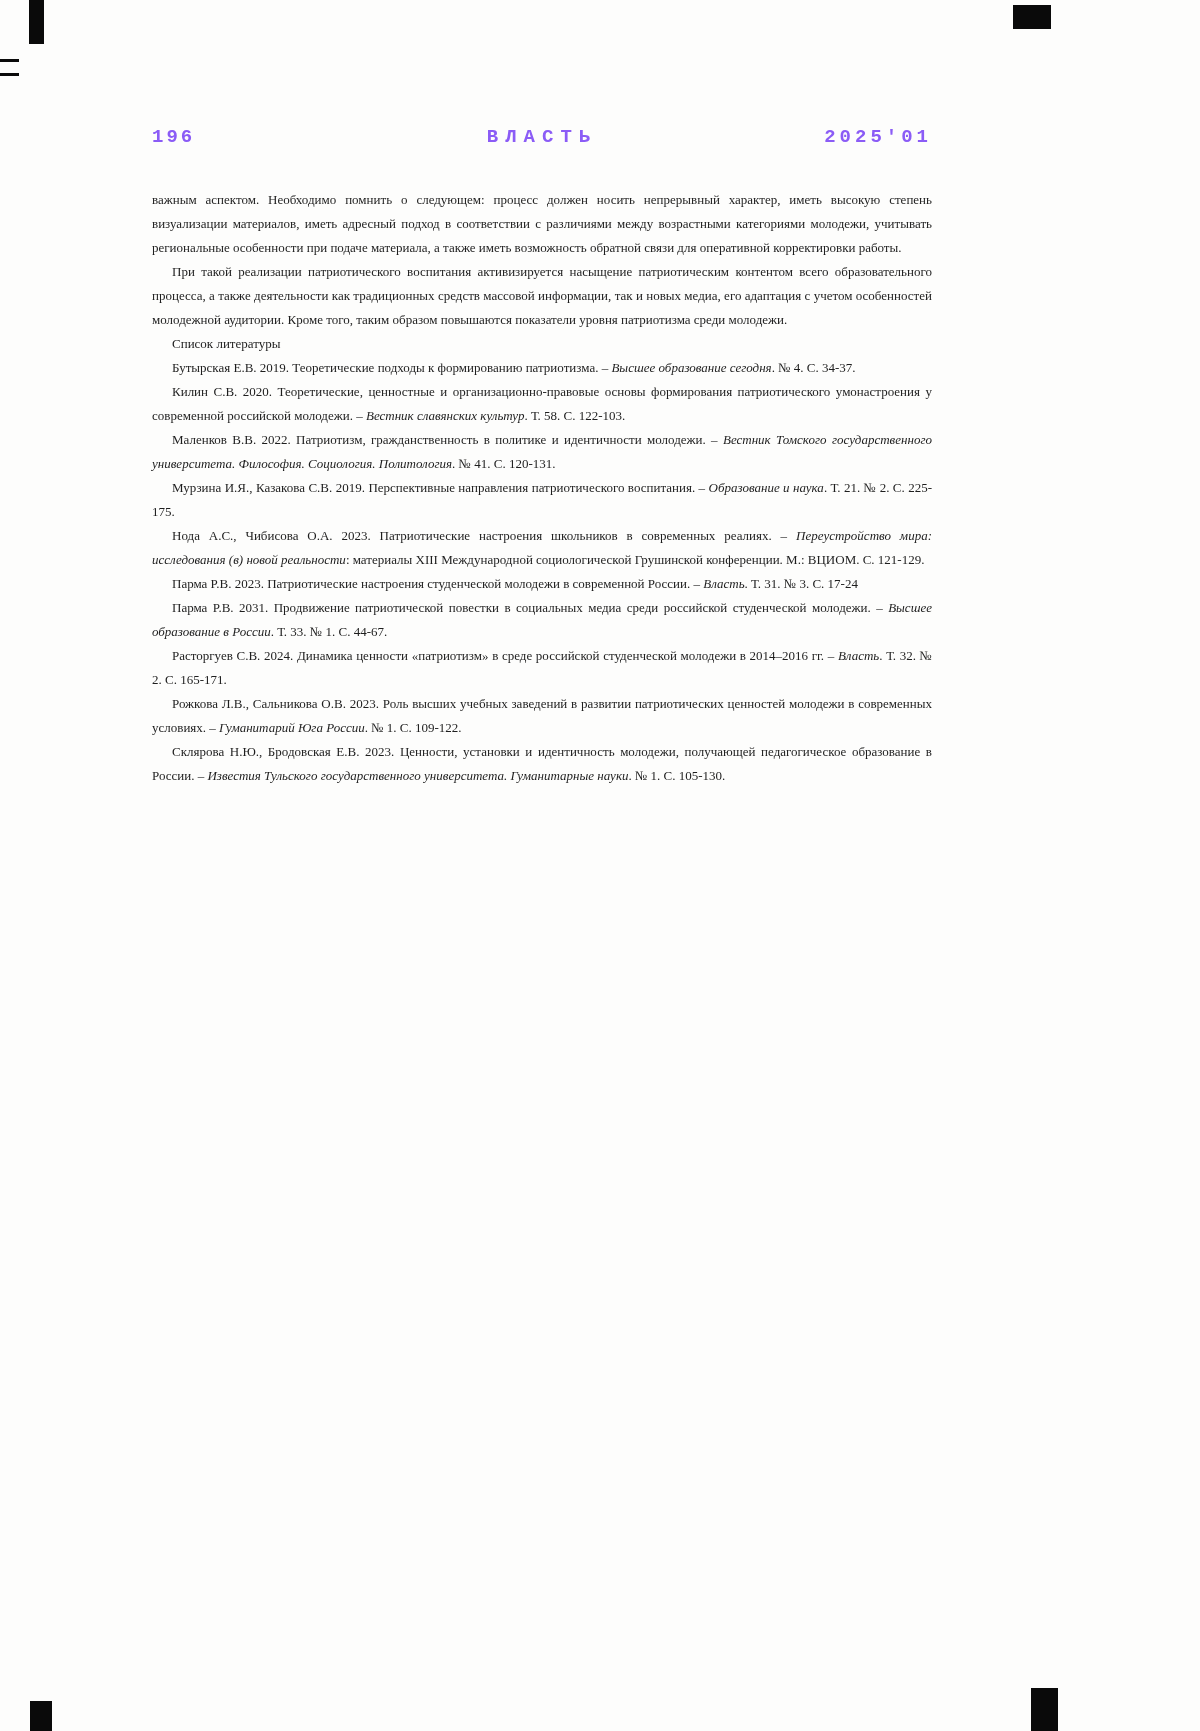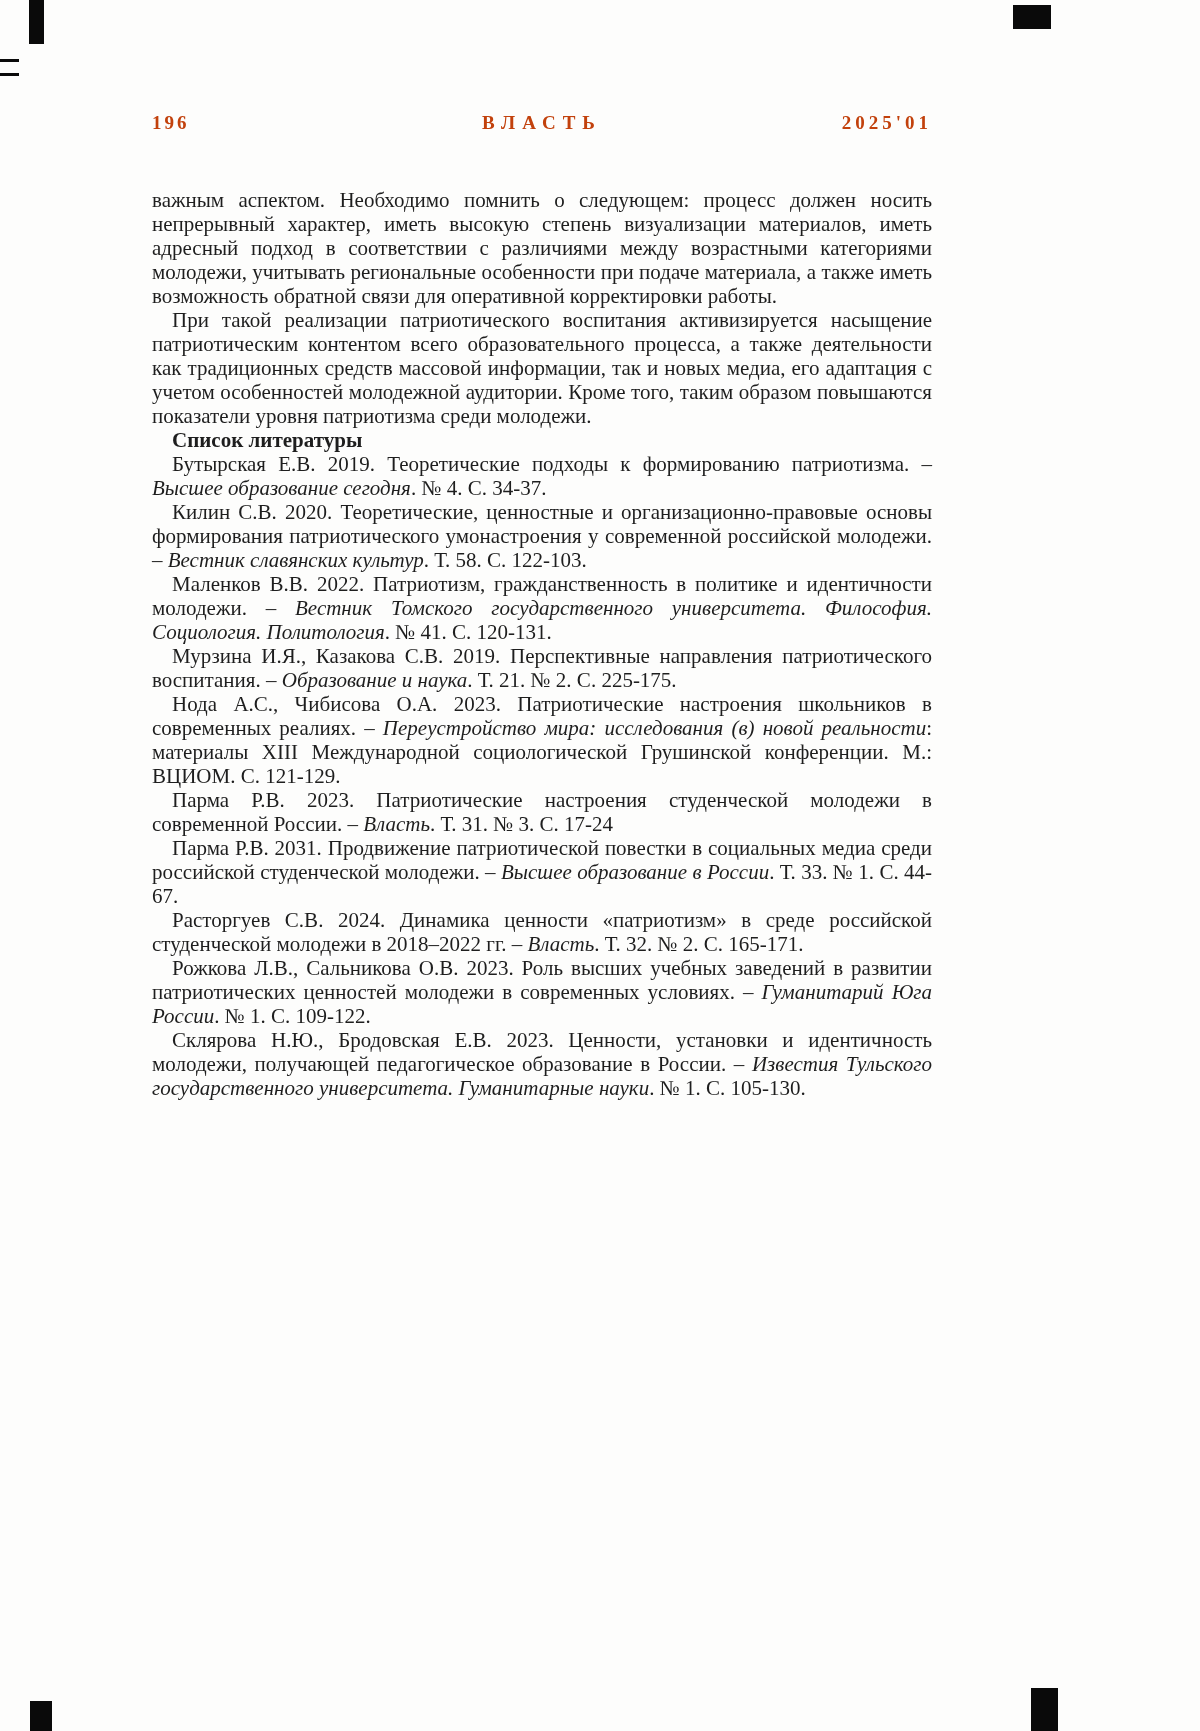--- a/index.html
+++ b/index.html
@@ -21,27 +21,27 @@
   .mark-top-left     { left: 29px;  top: 0;      width: 15px; height: 44px; }
   .mark-top-right    { left: 1013px; top: 5px;   width: 38px; height: 24px; }
   .tick-1            { left: 0; top: 59px;  width: 19px; height: 3px; }
   .tick-2            { left: 0; top: 73px;  width: 19px; height: 3px; }
   .mark-bottom-left  { left: 30px;  top: 1701px; width: 22px; height: 30px; }
   .mark-bottom-right { left: 1031px; top: 1688px; width: 27px; height: 43px; }
 
   .header {
     position: absolute;
     left: 152px;
-    top: 112px;
+    top: 126px;
     width: 780px;
     height: 26px;
-    font-family: Liberation Serif, serif;
+    font-family: Liberation Mono, monospace;
     font-size: 19px;
     font-weight: 700;
-    color: #c2410c;
+    color: #8b5cf6;
   }
   .header .page-num {
     position: absolute;
     left: 0;
     top: 0;
     letter-spacing: 3px;
   }
   .header .journal {
     position: absolute;
     left: 0;
@@ -59,34 +59,34 @@
   }
 
   .text-block {
     position: absolute;
     left: 152px;
     top: 188px;
     width: 780px;
   }
   .text-block p {
     margin: 0;
-    font-size: 21px;
+    font-size: 13px;
     line-height: 24px;
     text-align: justify;
     text-align-last: left;
   }
   p.body-par { text-indent: 20px; }
   p.no-indent { text-indent: 0; }
   .refs-heading {
     margin: 0;
     margin-top: 14px;
     padding-left: 20px;
     font-size: 19.5px;
     line-height: 24px;
-    font-weight: 700;
+    font-weight: 400;
   }
   .ref {
     margin: 0;
     font-size: 19.5px;
     line-height: 24px;
     text-align: justify;
     text-align-last: left;
     text-indent: 20px;
   }
   .ref em { font-style: italic; }
@@ -116,19 +116,19 @@
     <p class="refs-heading">Список литературы</p>
 
     <div>
         <p class="ref"><span>Бутырская Е.В. 2019. Теоретические подходы к формированию патриотизма. – </span><em>Высшее образование сегодня</em><span>. № 4. С. 34-37.</span></p>
         <p class="ref"><span>Килин С.В. 2020. Теоретические, ценностные и организационно-правовые основы формирования патриотического умонастроения у современной российской молодежи. – </span><em>Вестник славянских культур</em><span>. Т. 58. С. 122-103.</span></p>
         <p class="ref"><span>Маленков В.В. 2022. Патриотизм, гражданственность в политике и идентичности молодежи. – </span><em>Вестник Томского государственного университета. Философия. Социология. Политология</em><span>. № 41. С. 120-131.</span></p>
         <p class="ref"><span>Мурзина И.Я., Казакова С.В. 2019. Перспективные направления патриотического воспитания. – </span><em>Образование и наука</em><span>. Т. 21. № 2. С. 225-175.</span></p>
         <p class="ref"><span>Нода А.С., Чибисова О.А. 2023. Патриотические настроения школьников в современных реалиях. – </span><em>Переустройство мира: исследования (в) новой реальности</em><span>: материалы XIII Международной социологической Грушинской конференции. М.: ВЦИОМ. С. 121-129.</span></p>
         <p class="ref"><span>Парма Р.В. 2023. Патриотические настроения студенческой молодежи в современной России. – </span><em>Власть</em><span>. Т. 31. № 3. С. 17-24</span></p>
         <p class="ref"><span>Парма Р.В. 2031. Продвижение патриотической повестки в социальных медиа среди российской студенческой молодежи. – </span><em>Высшее образование в России</em><span>. Т. 33. № 1. С. 44-67.</span></p>
-        <p class="ref"><span>Расторгуев С.В. 2024. Динамика ценности «патриотизм» в среде российской студенческой молодежи в 2018–2022 гг. – </span><em>Власть</em><span>. Т. 32. № 2. С. 165-171.</span></p>
+        <p class="ref"><span>Расторгуев С.В. 2024. Динамика ценности «патриотизм» в среде российской студенческой молодежи в 2014–2016 гг. – </span><em>Власть</em><span>. Т. 32. № 2. С. 165-171.</span></p>
         <p class="ref"><span>Рожкова Л.В., Сальникова О.В. 2023. Роль высших учебных заведений в развитии патриотических ценностей молодежи в современных условиях. – </span><em>Гуманитарий Юга России</em><span>. № 1. С. 109-122.</span></p>
         <p class="ref"><span>Склярова Н.Ю., Бродовская Е.В. 2023. Ценности, установки и идентичность молодежи, получающей педагогическое образование в России. – </span><em>Известия Тульского государственного университета. Гуманитарные науки</em><span>. № 1. С. 105-130.</span></p>
       </div>
   </div>
 
 </div>
 
 </body></html>

